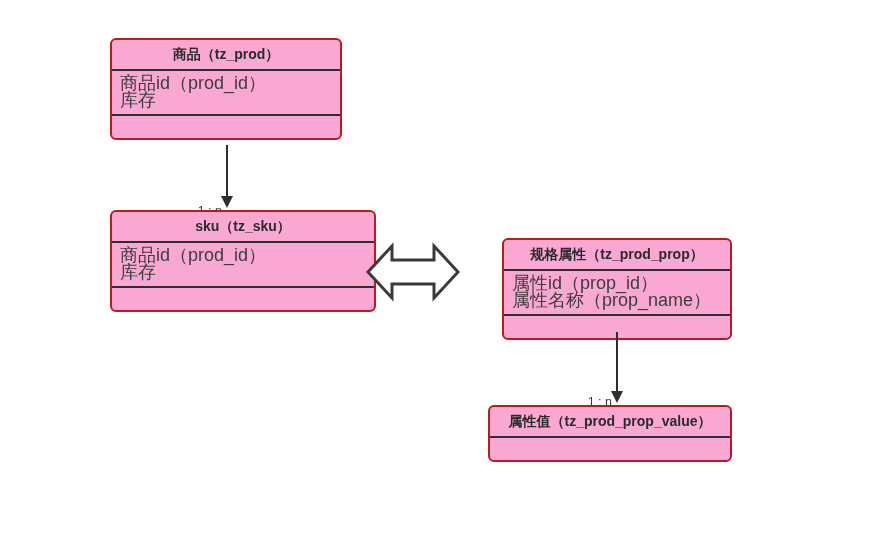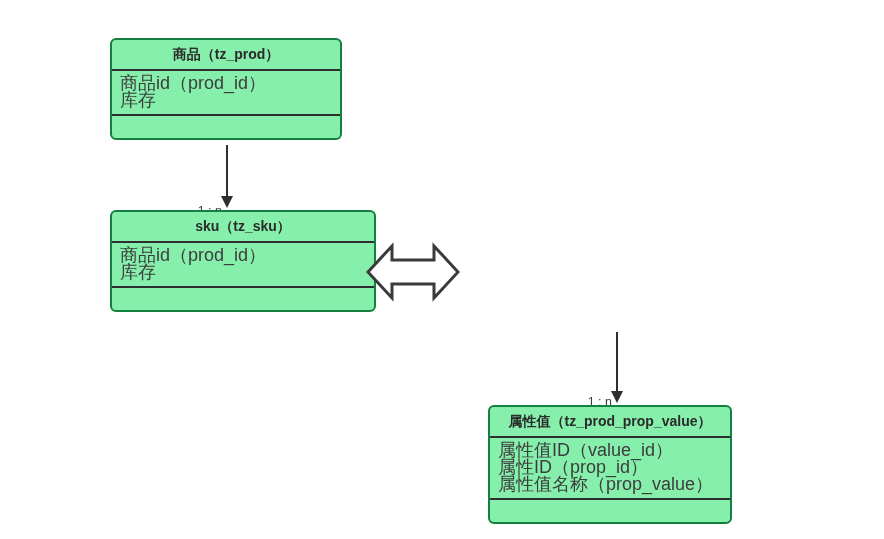--- a/index.html
+++ b/index.html
@@ -20,23 +20,23 @@
     left: 0;
     top: 0;
     width: 884px;
     height: 539px;
   }
 
   
   .entity {
     position: absolute;
     box-sizing: border-box;
-    border: 2px solid #15803d;
+    border: 2px solid #b91c1c;
     border-radius: 6px;
-    background: #86efac;
+    background: #f9a8d4;
     overflow: hidden;
   }
   .entity-title {
     height: 29px;
     line-height: 29px;
     text-align: center;
     font-weight: bold;
     font-size: 14px;
     color: #2b2b2b;
     border-bottom: 2px solid #2e2e2e;
@@ -144,30 +144,33 @@
     </div>
     <div class="entity-footer"></div>
   </div>
 
   <div id="double-arrow">
     <svg viewBox="0 0 94 74" xmlns="http://www.w3.org/2000/svg">
       <polygon points="2,37 26,11 26,25 68,25 68,11 92,37 68,63 68,49 26,49 26,63" fill="#ffffff" stroke="#3a3a3a" stroke-width="3" stroke-linejoin="miter"></polygon>
     </svg>
   </div>
 
+  <div class="entity" id="entity-prop">
+    <div class="entity-title">规格属性（tz_prod_prop）</div>
+    <div class="entity-fields">
+      <div class="field-row">属性id（prop_id）</div>
+      <div class="field-row">属性名称（prop_name）</div>
+    </div>
+    <div class="entity-footer"></div>
+  </div>
 
   <div class="connector" id="conn-prop-value">
     <div class="conn-line"></div>
     <div class="conn-head"></div>
     <div class="conn-label">1 : n</div>
   </div>
 
   <div class="entity" id="entity-prop-value">
     <div class="entity-title">属性值（tz_prod_prop_value）</div>
-    <div class="entity-fields">
-      <div class="field-row">属性值ID（value_id）</div>
-      <div class="field-row">属性ID（prop_id）</div>
-      <div class="field-row">属性值名称（prop_value）</div>
-    </div>
     <div class="entity-footer"></div>
   </div>
 
 </div>
 
 </body></html>

